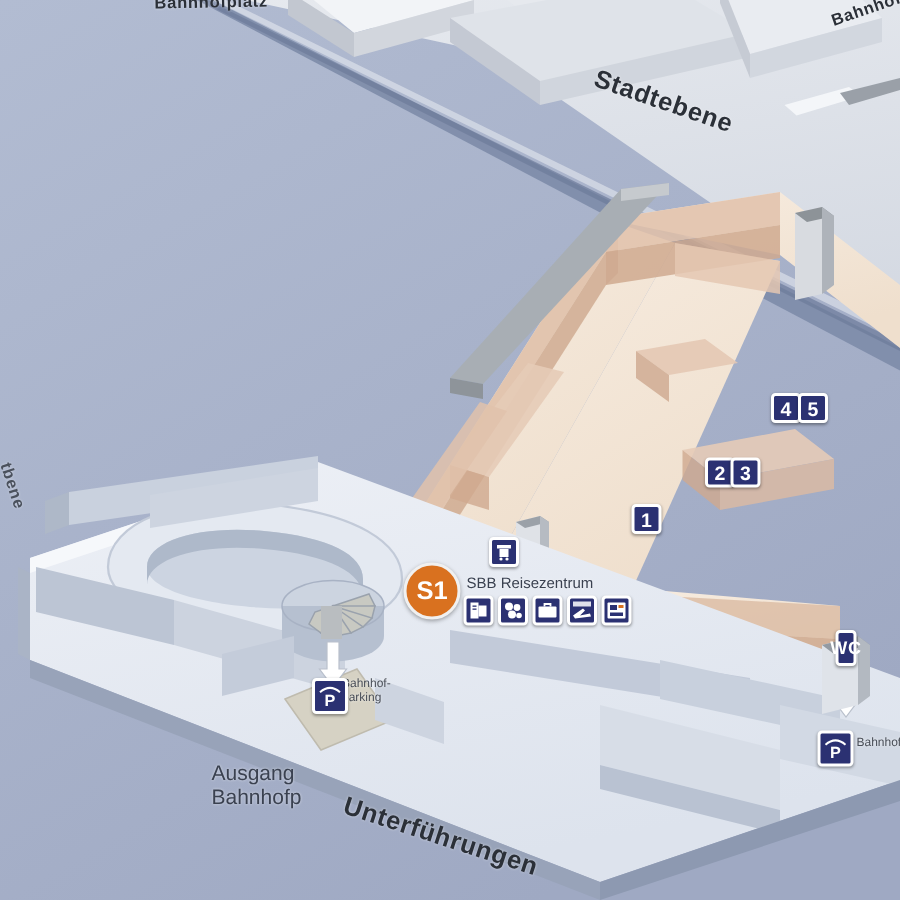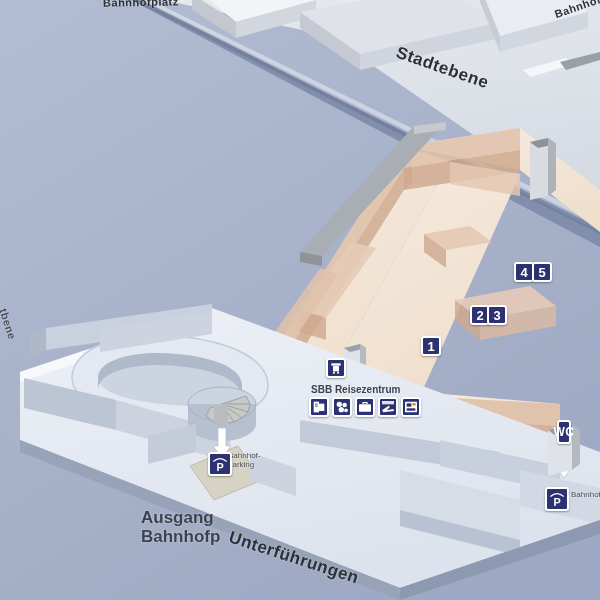--- a/index.html
+++ b/index.html
@@ -13,21 +13,21 @@
   .lbl{position:absolute;white-space:nowrap;pointer-events:none;}
 
   
   .street{
     font-weight:bold;color:#2b3038;letter-spacing:.5px;
     text-shadow:0 0 2px rgba(255,255,255,.55);
   }
 
   
   .place{
-    font-weight:bold;color:#3a4150;line-height:1.12;
+    font-weight:normal;color:#3a4150;line-height:1.12;
     text-shadow:0 0 2px rgba(255,255,255,.6);
   }
   .small-place{
     color:#4a4f58;line-height:1.1;
     text-shadow:0 0 2px rgba(255,255,255,.7);
   }
 
   
   .badge{
     position:absolute;box-sizing:border-box;
@@ -221,21 +221,21 @@
   <div class="lbl street" style="left:103px;top:-4px;font-size:11px;transform:rotate(-1deg);">Bahnhofplatz</div>
 
   <div class="lbl street" style="left:553px;top:-3px;font-size:11px;transform:rotate(-19deg);">Bahnhofstra</div>
 
   <div class="lbl street" style="left:394px;top:58px;font-size:17px;transform:rotate(19deg);">Stadtebene</div>
 
   <div class="lbl street" style="left:226px;top:548px;font-size:17px;transform:rotate(18deg);">Unterführungen</div>
 
   <div class="lbl street" style="left:-8px;top:318px;font-size:11px;transform:rotate(72deg);opacity:.75;">tbene</div>
 
-  <div class="lbl place" style="left:141px;top:508px;font-size:17px;">
+  <div class="lbl place" style="left:141px;top:508px;font-size:14px;">
     <div>Ausgang</div>
     <div>Bahnhofp</div>
   </div>
 
   <div class="lbl place" style="left:311px;top:384px;font-size:10px;">SBB Reisezentrum</div>
 
   <div class="lbl small-place" style="left:228px;top:452px;font-size:8px;">
     <div>Bahnhof-</div>
     <div>parking</div>
   </div>
@@ -257,20 +257,21 @@
     </svg>
   </div>
 
   <div class="badge pbadge" style="left:545px;top:487px;">
     <svg viewBox="0 0 24 24">
       <path d="M4 9 Q12 2 20 9" fill="none" stroke="#fff" stroke-width="1.6"></path>
       <text x="12" y="20" text-anchor="middle" font-size="13" font-weight="bold" font-family="Liberation Sans, sans-serif" fill="#fff">P</text>
     </svg>
   </div>
 
+  <div class="s1" style="left:269px;top:375px;">S1</div>
 
   <div class="badge svc" style="left:326px;top:358px;">
     <svg viewBox="0 0 24 24">
       <rect x="5" y="5" width="14" height="3.5" fill="#fff"></rect>
       <rect x="7.5" y="9" width="9" height="8" fill="#fff"></rect>
       <circle cx="9" cy="19" r="1.6" fill="#fff"></circle>
       <circle cx="15" cy="19" r="1.6" fill="#fff"></circle>
     </svg>
   </div>
 

